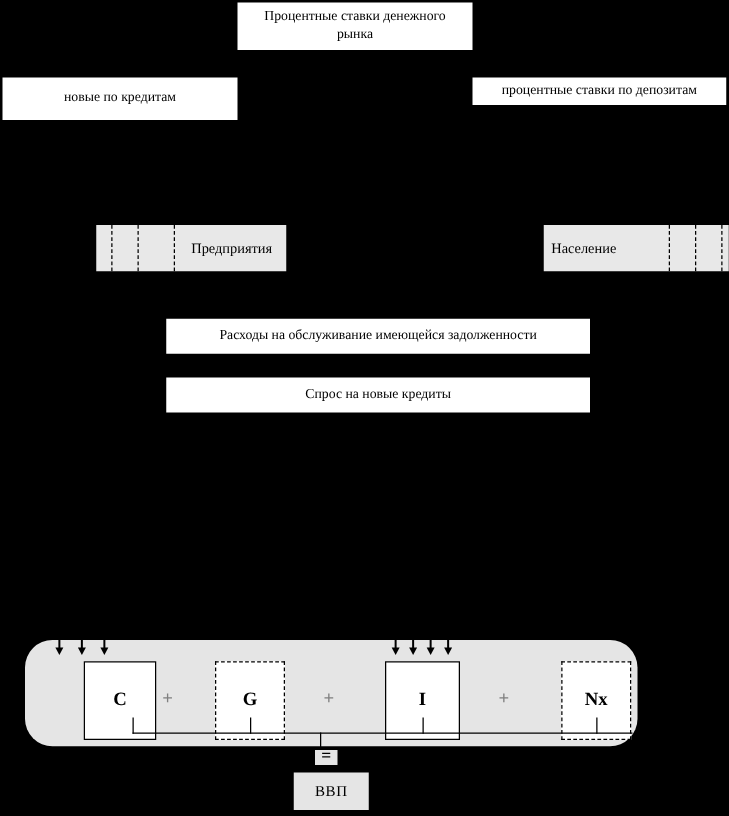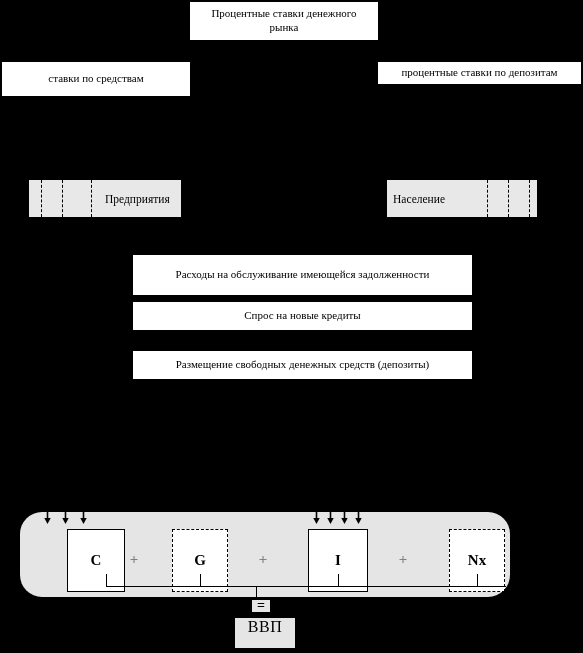--- a/index.html
+++ b/index.html
@@ -39,20 +39,21 @@
 
   
   .gbox {
     position: absolute;
     background: #e8e8e8;
     color: #000000;
     box-sizing: border-box;
     font-size: 11.5px;
     display: flex;
     align-items: center;
+    margin-left: 48px;
   }
   .gbox .dash-col {
     position: absolute;
     top: 0;
     bottom: 0;
     border-left: 1px dashed #000;
   }
   .gbox .gtext {
     position: absolute;
     white-space: nowrap;
@@ -123,68 +124,65 @@
   }
   #vvp-box {
     position: absolute;
     left: 235px;
     top: 618px;
     width: 60px;
     height: 30px;
     background: #e5e5e5;
     color: #000000;
     display: flex;
-    align-items: flex-start;
-    justify-content: center;
-    font-size: 16px;
+    align-items: center;
+    justify-content: center;
+    font-size: 12px;
     letter-spacing: 0.5px;
   }
 </style>
 </head>
 <body>
 
 <div id="canvas">
 
   <div class="wbox" style="left:190px; top:2px; width:188px; height:38px;">
     <span>Процентные ставки денежного рынка</span>
   </div>
 
   <div class="wbox" style="left:2px; top:62px; width:188px; height:34px;">
-    <span>ставки по  средствам</span>
+    <span>новые по  кредитам</span>
   </div>
 
   <div class="wbox" style="left:378px; top:62px; width:203px; height:22px;">
     <span>процентные ставки по депозитам</span>
   </div>
 
   <div class="gbox" style="left:29px; top:180px; width:152px; height:37px;">
     <span class="dash-col" style="left:12px;"></span>
     <span class="dash-col" style="left:33px;"></span>
     <span class="dash-col" style="left:62px;"></span>
     <span class="gtext" style="left:76px;">Предприятия</span>
   </div>
 
   <div class="gbox" style="left:387px; top:180px; width:150px; height:37px;">
     <span class="gtext" style="left:6px;">Население</span>
     <span class="dash-col" style="left:100px;"></span>
     <span class="dash-col" style="left:121px;"></span>
     <span class="dash-col" style="left:142px;"></span>
   </div>
 
-  <div class="wbox" style="left:133px; top:255px; width:339px; height:40px;">
+  <div class="wbox" style="left:133px; top:255px; width:339px; height:28px;">
     <span>Расходы на обслуживание имеющейся задолженности</span>
   </div>
 
   <div class="wbox" style="left:133px; top:302px; width:339px; height:28px;">
     <span>Спрос на новые кредиты</span>
   </div>
 
-  <div class="wbox" style="left:133px; top:351px; width:339px; height:28px;">
-    <span>Размещение свободных денежных средств (депозиты)</span>
-  </div>
 
 
   <div id="gdp-container">
 
     <div class="comp solid" style="left:47px; top:17px; width:58px; height:63px;">
       <span>C</span>
     </div>
 
     <div class="plus" style="left:107px; top:40px;">
       <span>+</span>

